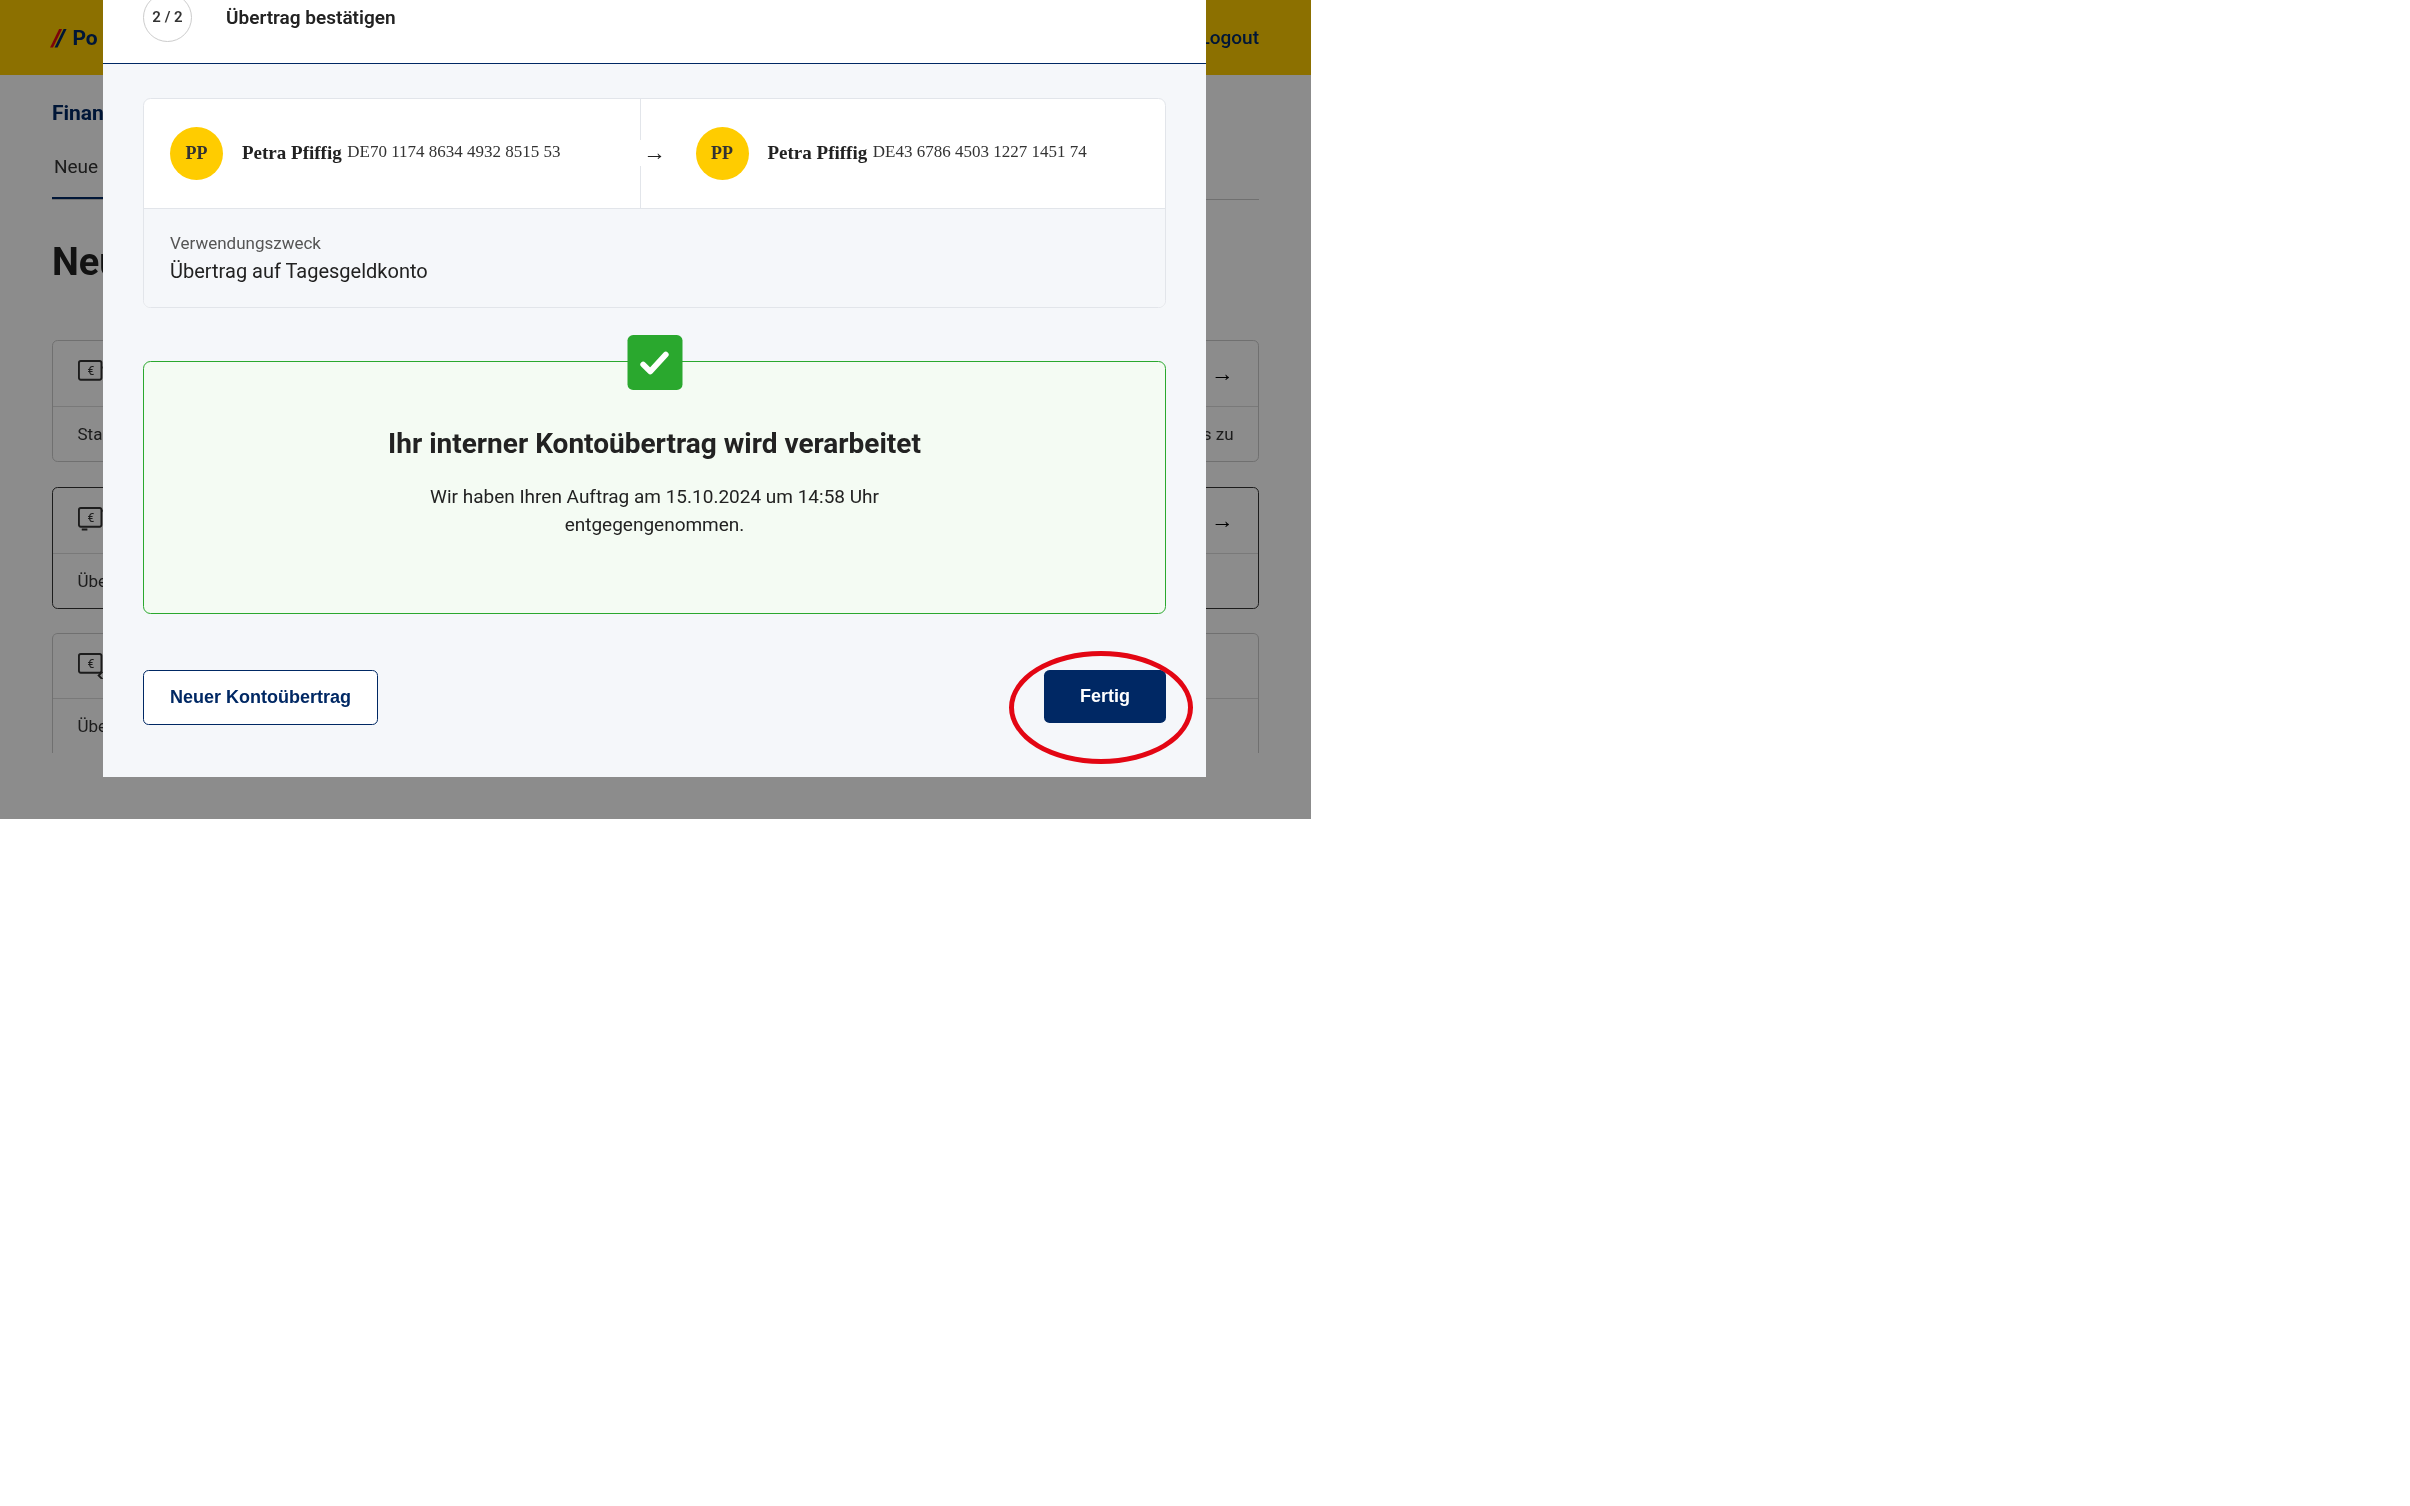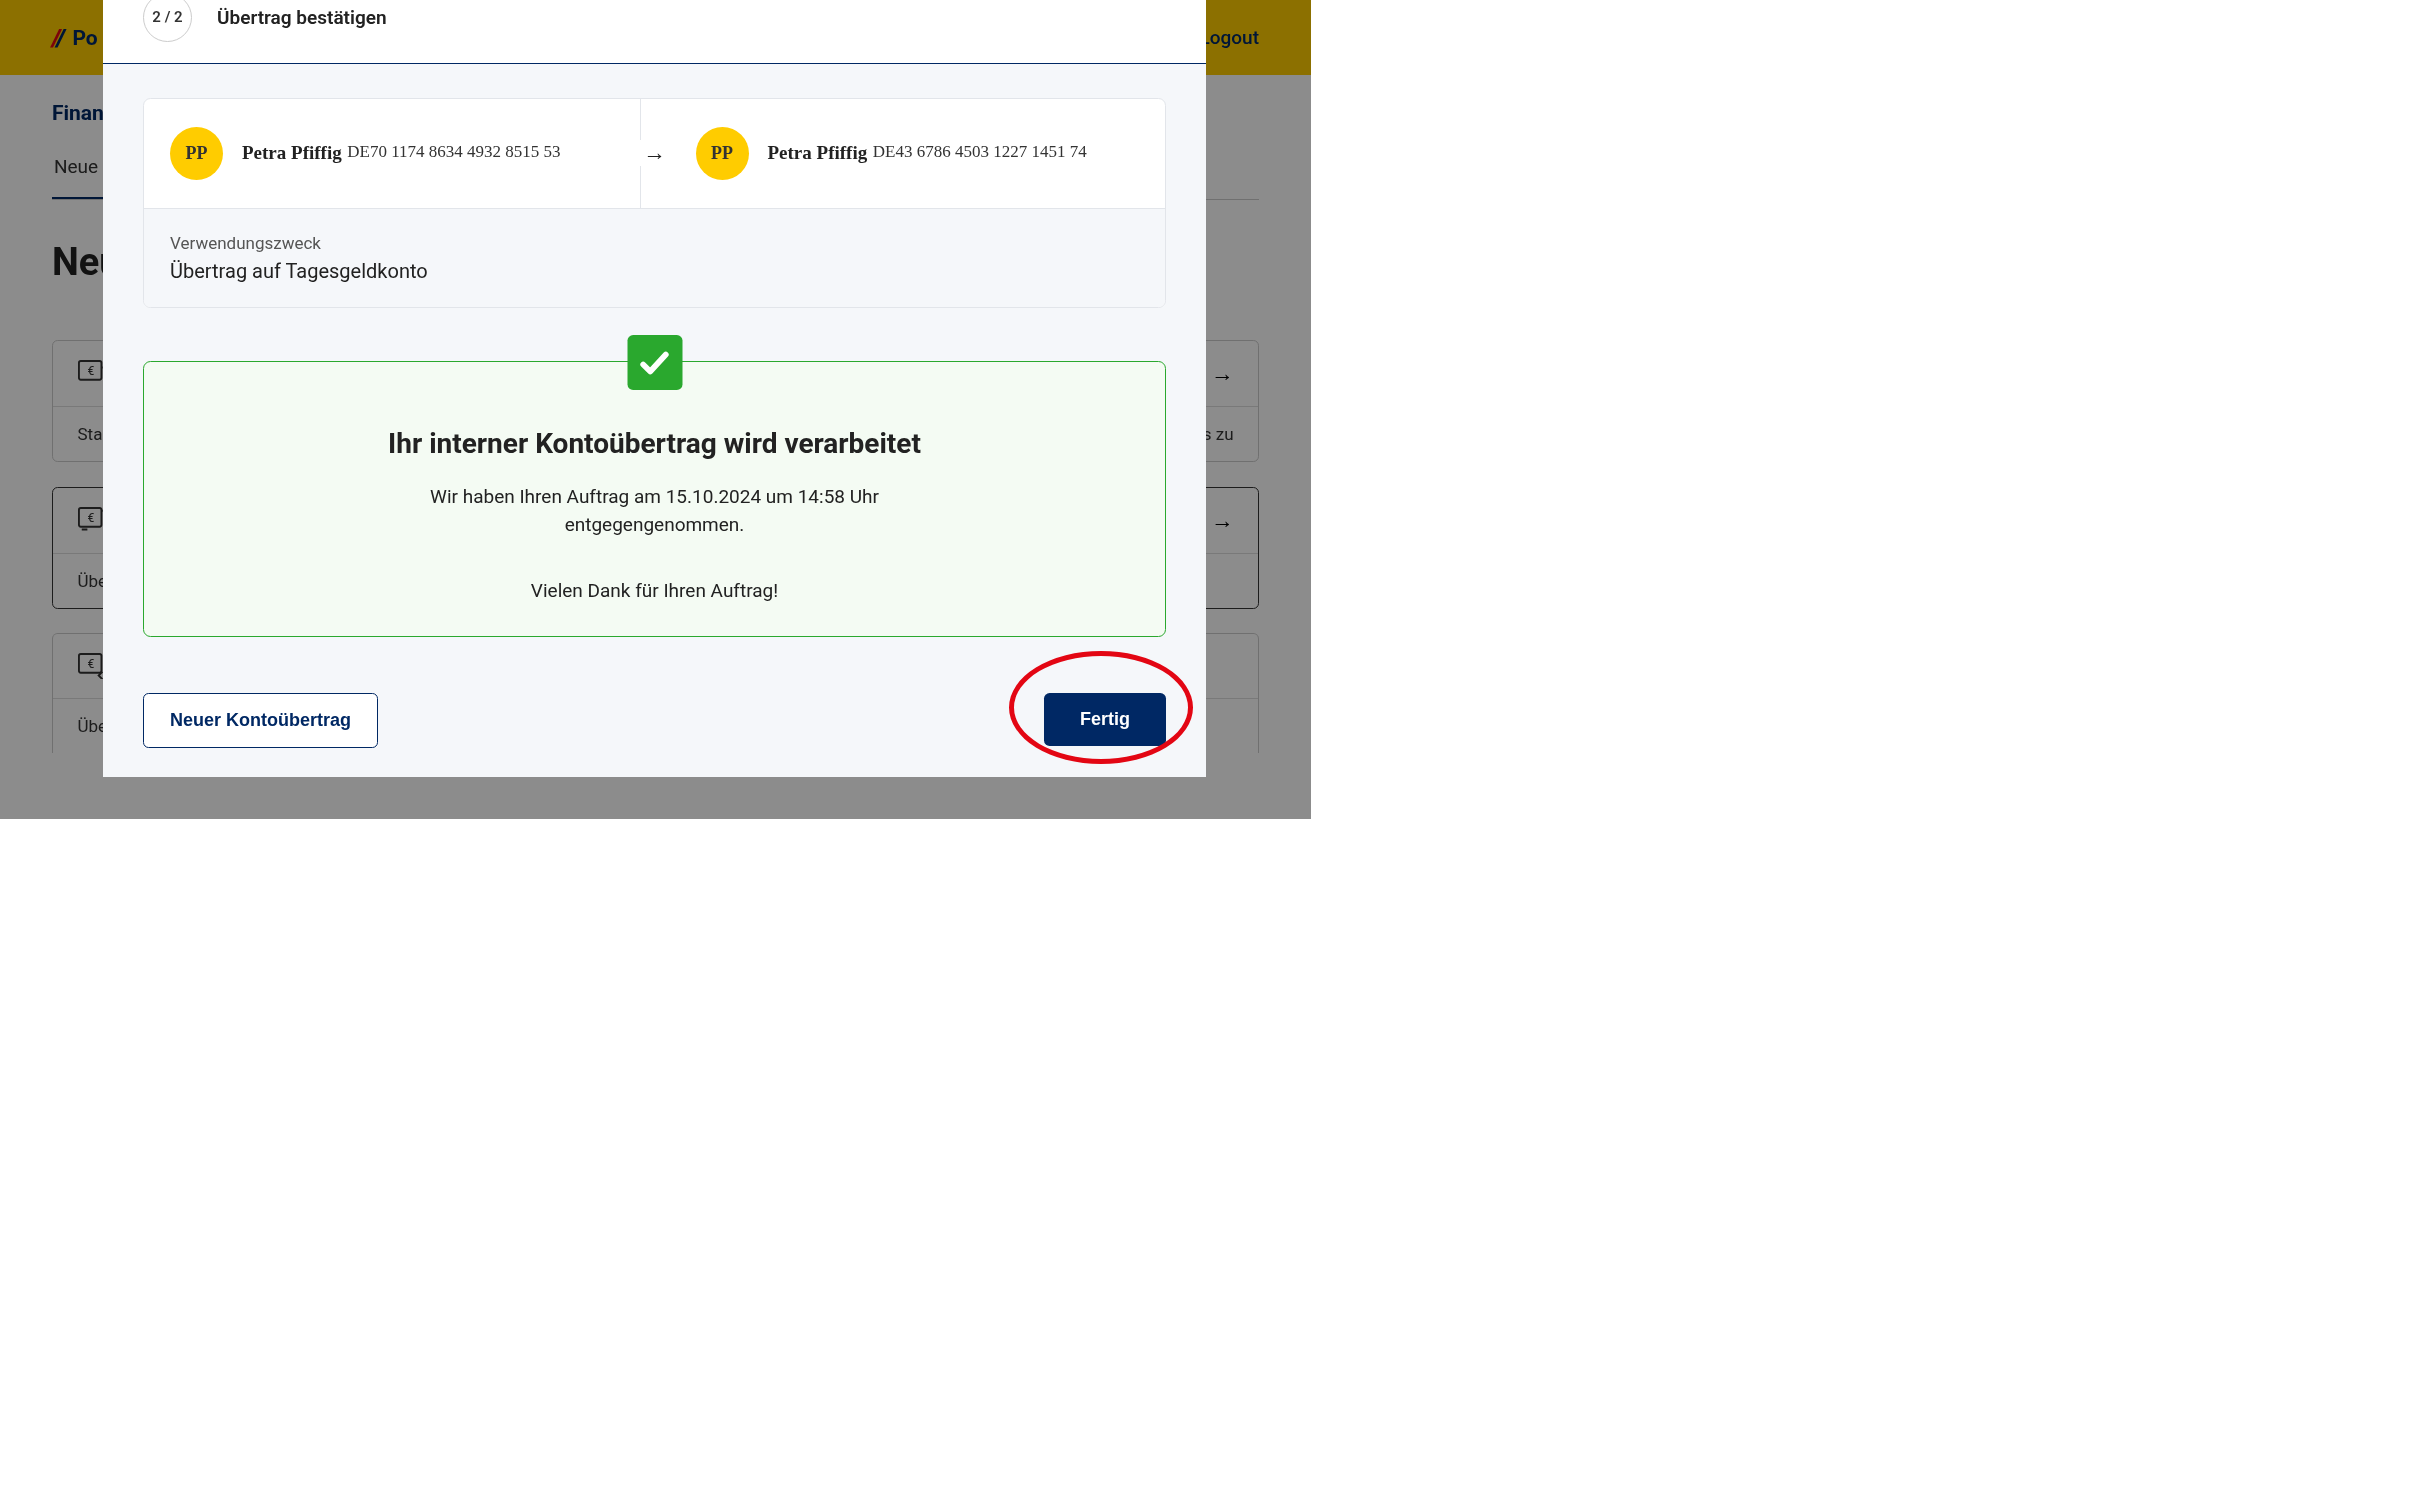--- a/index.html
+++ b/index.html
@@ -132,21 +132,21 @@
       bottom: 42px;
       background: #f5f7fa;
       z-index: 10;
       display: flex;
       flex-direction: column;
       overflow: hidden;
     }
     .modal-header {
       display: flex;
       align-items: center;
-      gap: 25px;
+      gap: 34px;
       padding: 0 40px 21px;
       background: #fff;
       border-bottom: 1.9px solid #002864;
     }
     .step-badge {
       width: 49px;
       height: 49px;
       border-radius: 50%;
       border: 0.9px solid #ccc;
       display: flex;
@@ -441,21 +441,20 @@
     </div>
 
     <div class="success-box">
       <div class="success-check">
         <svg viewBox="0 0 24 24" fill="none" stroke="#fff" stroke-width="4" stroke-linecap="round" stroke-linejoin="round">
             <polyline points="4 13 9 18 20 6"></polyline>
           </svg>
       </div>
       <div class="success-title">Ihr interner Kontoübertrag wird verarbeitet</div>
       <div class="success-text">Wir haben Ihren Auftrag am 15.10.2024 um 14:58 Uhr entgegengenommen.</div>
-      <div class="success-thanks">Vielen Dank für Ihren Auftrag!</div>
     </div>
 
     <div class="modal-footer">
       <button class="btn-outline">Neuer Kontoübertrag</button>
       <button class="btn-primary">Fertig</button>
     </div>
 
   </div>
 </div>
 

